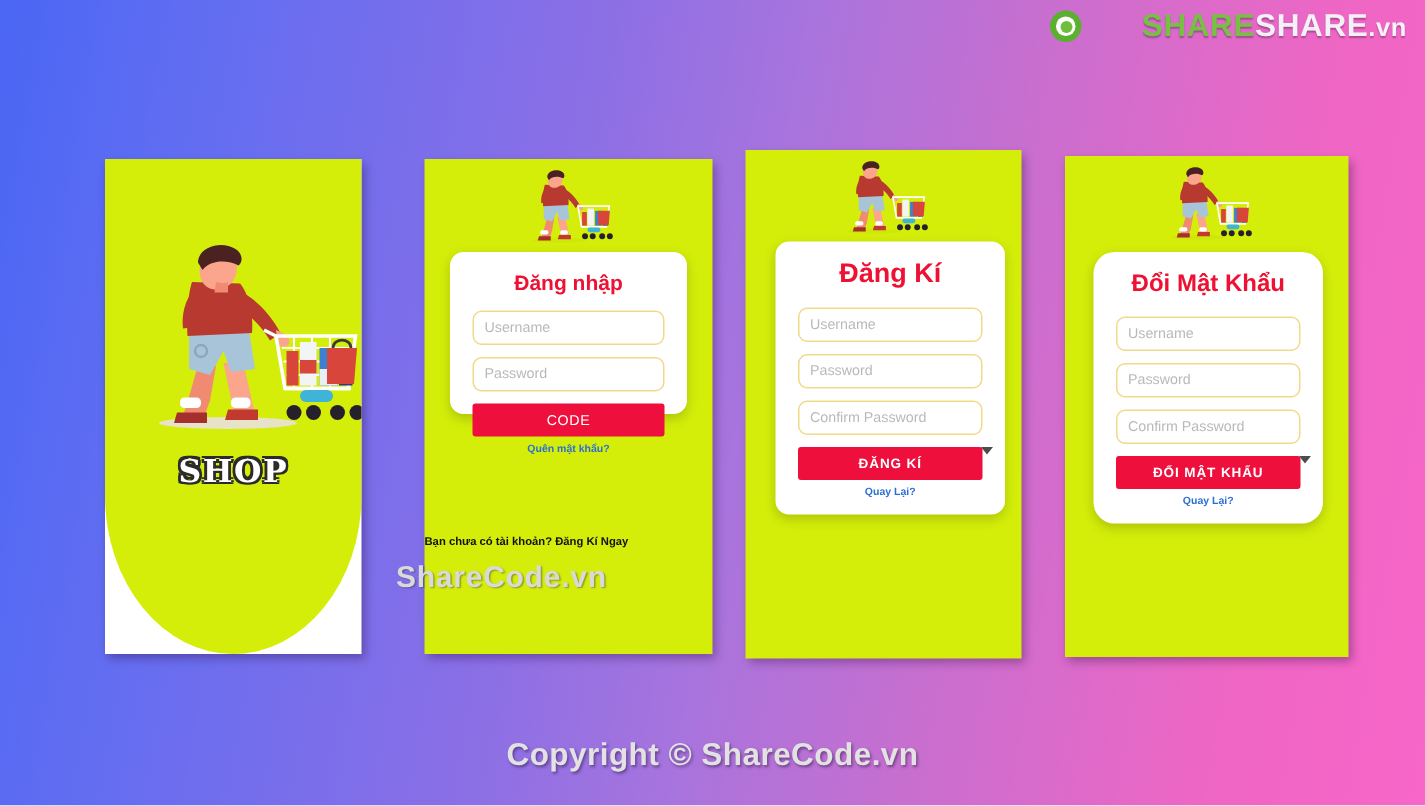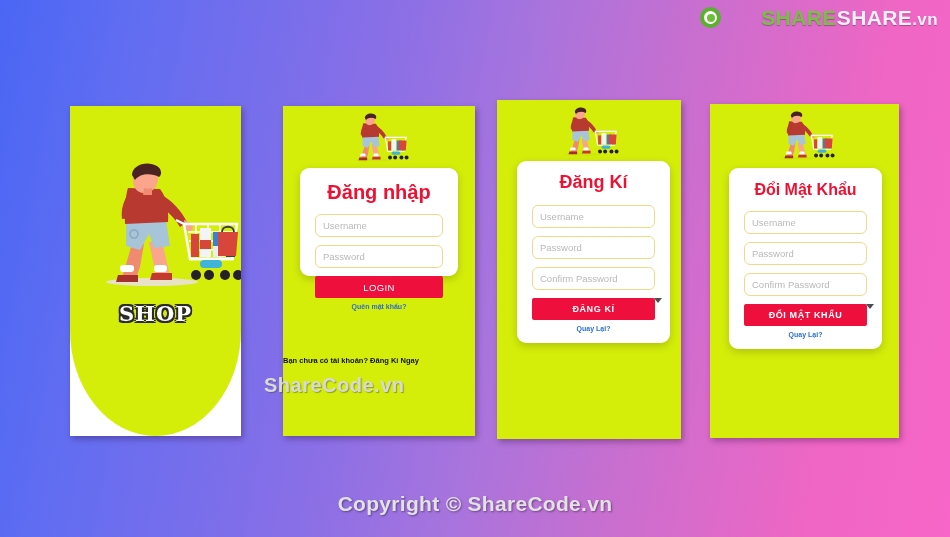--- a/index.html
+++ b/index.html
@@ -81,27 +81,27 @@
   .illus-top{left:50%;transform:translateX(-50%);top:7px;width:84px;height:52px;}
 
   
   .card{
     position:absolute;background:#ffffff;border-radius:9px;
     box-shadow:0 3px 8px rgba(0,0,0,.18);
     padding:0 15px;box-sizing:border-box;
   }
   #card-2{left:17px;top:62px;width:158px;height:108px;}
   #card-3{left:20px;top:61px;width:153px;height:182px;}
-  #card-4{left:19px;top:64px;width:153px;height:181px;}
+  #card-4{left:19px;top:64px;width:153px;height:181px;border-radius:14px;}
 
   .card-title{
     text-align:center;color:#ee1133;font-weight:bold;
     font-size:20px;margin:14px 0 12px;line-height:1.1;
   }
-  #card-2 .card-title{font-size:20px;margin:13px 0 11px;}
+  #card-2 .card-title{font-size:14px;margin:13px 0 11px;}
   #card-3 .card-title{font-size:18px;margin:12px 0 12px;}
   #card-4 .card-title{font-size:16px;margin:13px 0 12px;}
 
   .field{
     width:100%;box-sizing:border-box;height:23px;
     border:1px solid #f2d98a;border-radius:6px;
     background:#ffffff;color:#b9b9b9;font-size:9.5px;
     padding:0 7px;margin-bottom:8px;outline:none;
     font-family:"Liberation Sans", sans-serif;
     display:flex;align-items:center;
@@ -251,21 +251,21 @@
         <rect x="134" y="74" width="9" height="21" fill="#2f3f77"></rect>
         <path d="M126 70 h20 l-2 24 h-18 z" fill="#d8453b"></path>
         <rect x="108" y="98" width="22" height="8" rx="4" fill="#3fb3d8"></rect>
       </svg>
     </div>
 
     <div class="card" id="card-2">
       <div class="card-title">Đăng nhập</div>
       <input class="field" type="text" placeholder="Username" style="">
       <input class="field" type="text" placeholder="Password" style="">
-      <button class="submit">LOGIN</button>
+      <button class="submit">CODE</button>
       <a class="sub-link">Quên mật khẩu?</a>
     </div>
 
     <div class="panel-footnote">Bạn chưa có tài khoản?  Đăng Kí Ngay</div>
   </div>
 
   <div class="panel" id="panel-3">
     <div class="illus illus-top">
       <svg viewBox="0 0 152 132" preserveAspectRatio="xMidYMid meet">
         <ellipse cx="60" cy="120" rx="46" ry="4" fill="#cfe60a"></ellipse>

